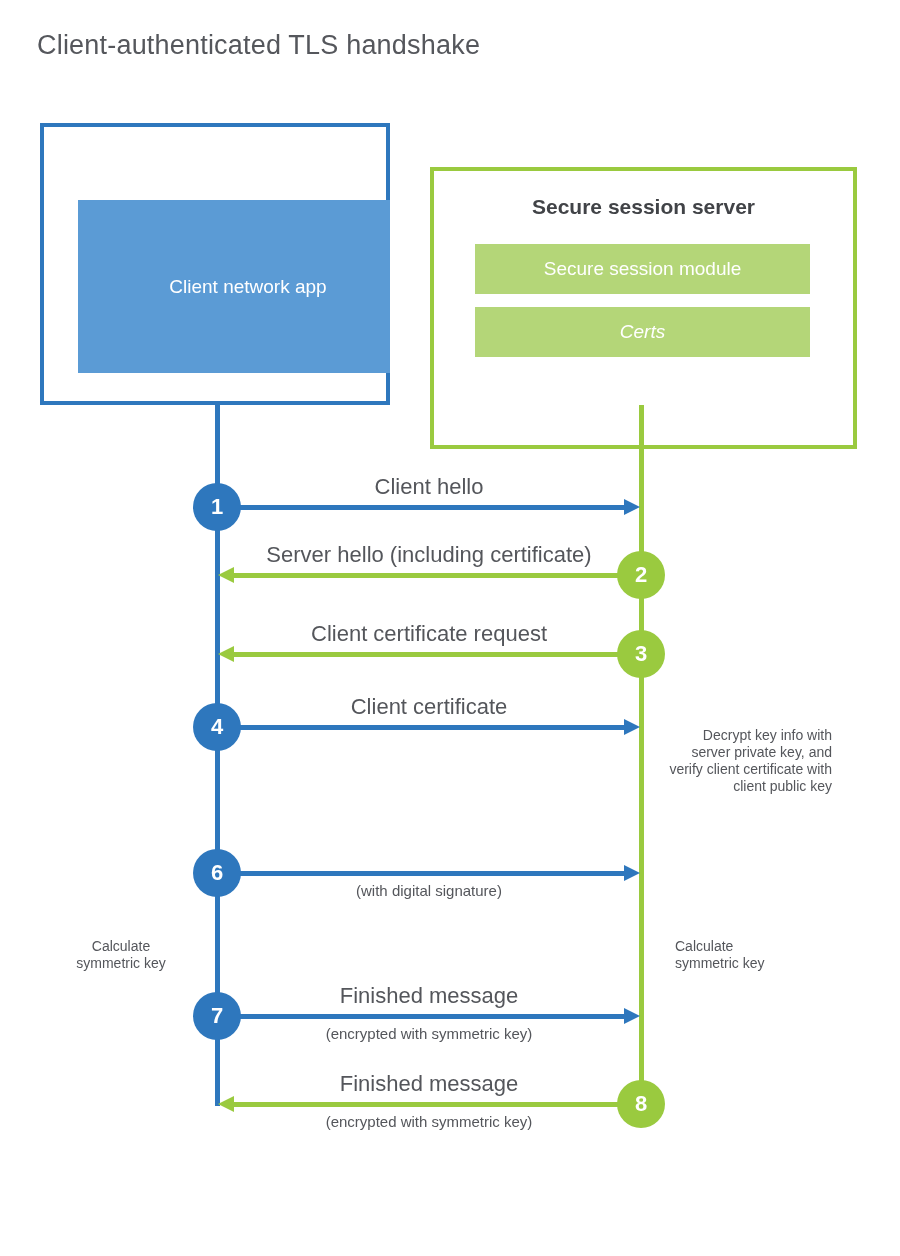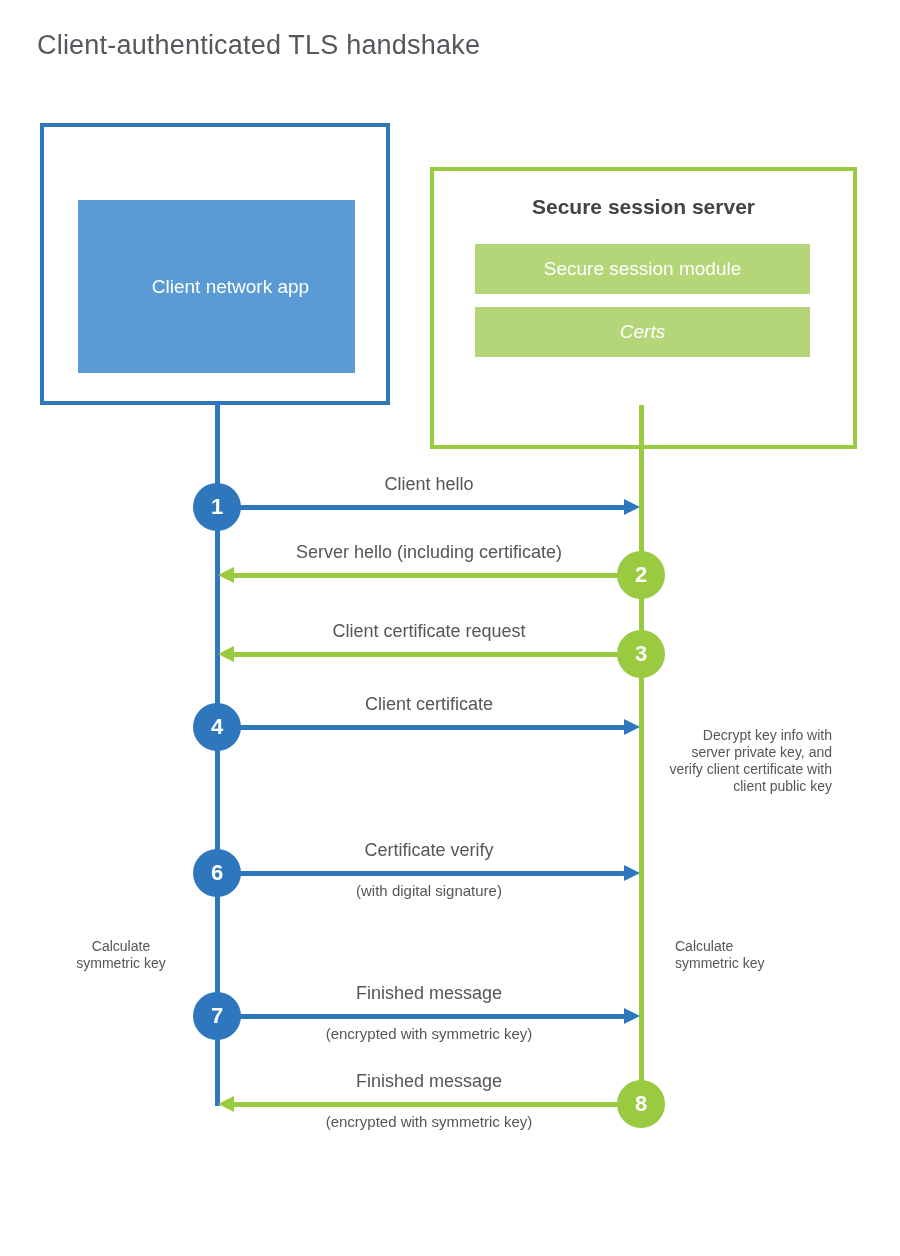--- a/index.html
+++ b/index.html
@@ -15,35 +15,35 @@
   body{font-family:"Liberation Sans","DejaVu Sans",sans-serif;}
   .canvas{position:relative;width:900px;height:1256px;background:#fff;overflow:hidden;}
 
   .page-title{position:absolute;left:37px;top:30px;font-size:27px;font-weight:400;color:#55575c;letter-spacing:0.2px;}
 
   
   .actor-box{position:absolute;top:123px;height:282px;background:#fff;}
   .client-box{left:40px;width:350px;border:4px solid var(--blue);}
   .server-box{left:430px;width:427px;border:4px solid var(--green);margin-top:44px;}
   .actor-title{position:absolute;left:0;top:24px;width:100%;text-align:center;font-size:21px;font-weight:bold;color:var(--heading);}
-  .app-box{position:absolute;left:34px;top:73px;width:277px;height:173px;background:var(--blue-light);display:flex;align-items:center;justify-content:center;padding-left:28px;}
+  .app-box{position:absolute;left:34px;top:73px;width:312px;height:173px;background:var(--blue-light);display:flex;align-items:center;justify-content:center;padding-left:28px;}
   .app-box span{display:block;width:170px;text-align:center;color:#fff;font-size:19px;line-height:29px;}
   .module-bar{position:absolute;left:41px;width:335px;height:50px;background:var(--green-light);display:flex;align-items:center;justify-content:center;color:#fff;font-size:19px;text-align:center;}
   .bar-0{top:73px;}
   .bar-1{top:136px;font-style:italic;}
   .bar-2{top:197px;}
 
   
   .vline{position:absolute;width:5px;}
   .vline-client{left:215px;top:405px;height:701px;background:var(--blue);}
   .vline-server{left:639px;top:405px;height:722px;background:var(--green);}
 
   
   .msg{position:absolute;left:0;width:900px;height:90px;}
-  .msg-label{position:absolute;left:217px;top:12px;width:424px;text-align:center;font-size:18px;color:var(--label);}
+  .msg-label{position:absolute;left:217px;top:12px;width:424px;text-align:center;font-size:22px;color:var(--label);}
   .msg-sub{position:absolute;left:217px;top:54px;width:424px;text-align:center;font-size:15px;color:var(--label);}
   .shaft{position:absolute;top:43px;height:5px;}
   .shaft-right{left:217px;width:408px;background:var(--blue);}
   .shaft-left{left:234px;width:407px;background:var(--green);}
   .head{position:absolute;top:37px;width:0;height:0;border-top:8px solid transparent;border-bottom:8px solid transparent;}
   .head-right{left:624px;border-left:16px solid var(--blue);}
   .head-left{left:218px;border-right:16px solid var(--green);}
   .circle{position:absolute;top:21px;width:48px;height:48px;border-radius:50%;display:flex;align-items:center;justify-content:center;color:#fff;font-size:22px;font-weight:bold;}
   .circle-client{left:193px;background:var(--blue);}
   .circle-server{left:617px;background:var(--green);}
@@ -107,21 +107,20 @@
     <div class="msg-label">Client certificate</div>
     <div class="shaft shaft-right"></div>
     <div class="head head-right"></div>
     <div class="circle circle-client">
         <span>4</span>
       </div>
   </div>
 
 
   <div class="msg" style="top:828px">
-    <div class="msg-label">Certificate verify</div>
     <div class="shaft shaft-right"></div>
     <div class="head head-right"></div>
     <div class="circle circle-client">
         <span>6</span>
       </div>
     <div class="msg-sub">(with digital signature)</div>
   </div>
 
   <div class="msg" style="top:971px">
     <div class="msg-label">Finished message</div>

